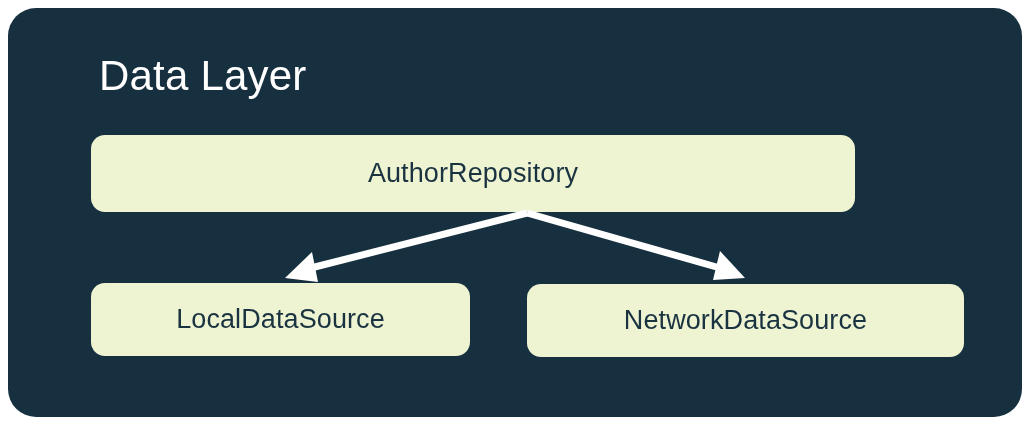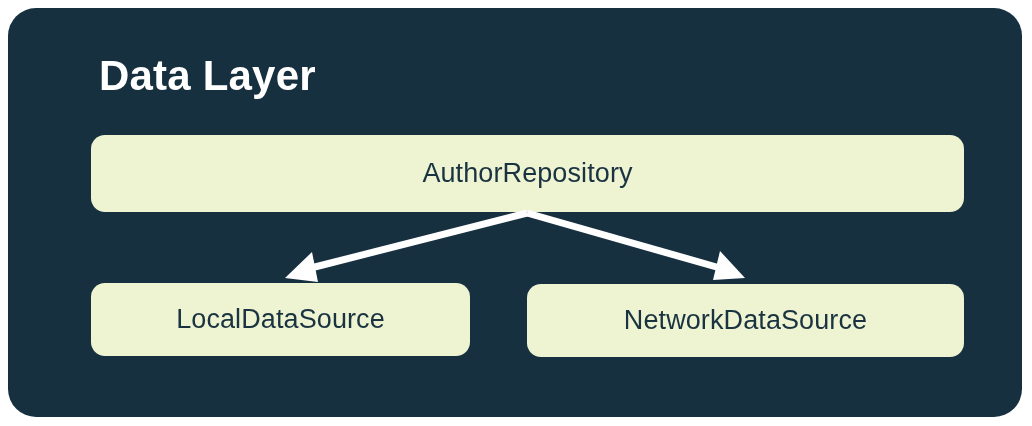--- a/index.html
+++ b/index.html
@@ -29,21 +29,21 @@
     border-radius: 28px;
     background: #17303F;
   }
   
   .panel-title {
     position: absolute;
     left: 91px;
     top: 40px;
     font-size: 42px;
     line-height: 56px;
-    font-weight: 700;
+    font-weight: 400;
     letter-spacing: 0.2px;
     color: #FFFFFF;
     white-space: nowrap;
   }
   
   .node {
     position: absolute;
     box-sizing: border-box;
     background: #EEF3D2;
     border-radius: 14px;
@@ -52,21 +52,21 @@
     justify-content: center;
     color: #1A3340;
     font-size: 27px;
     font-weight: 400;
     letter-spacing: 0.1px;
     white-space: nowrap;
   }
   .node-repository {
     left: 91px;
     top: 135px;
-    width: 873px;
+    width: 764px;
     height: 77px;
   }
   .node-local {
     left: 91px;
     top: 283px;
     width: 379px;
     height: 73px;
   }
   .node-network {
     left: 527px;

